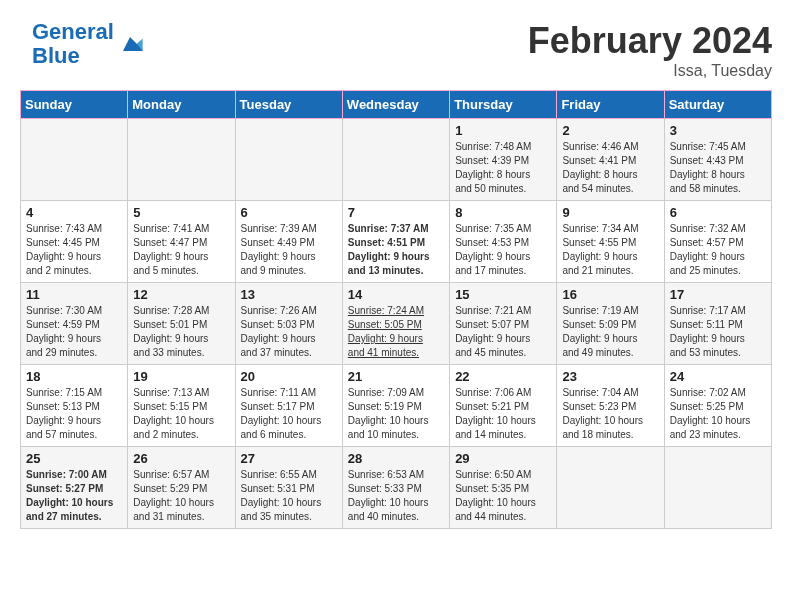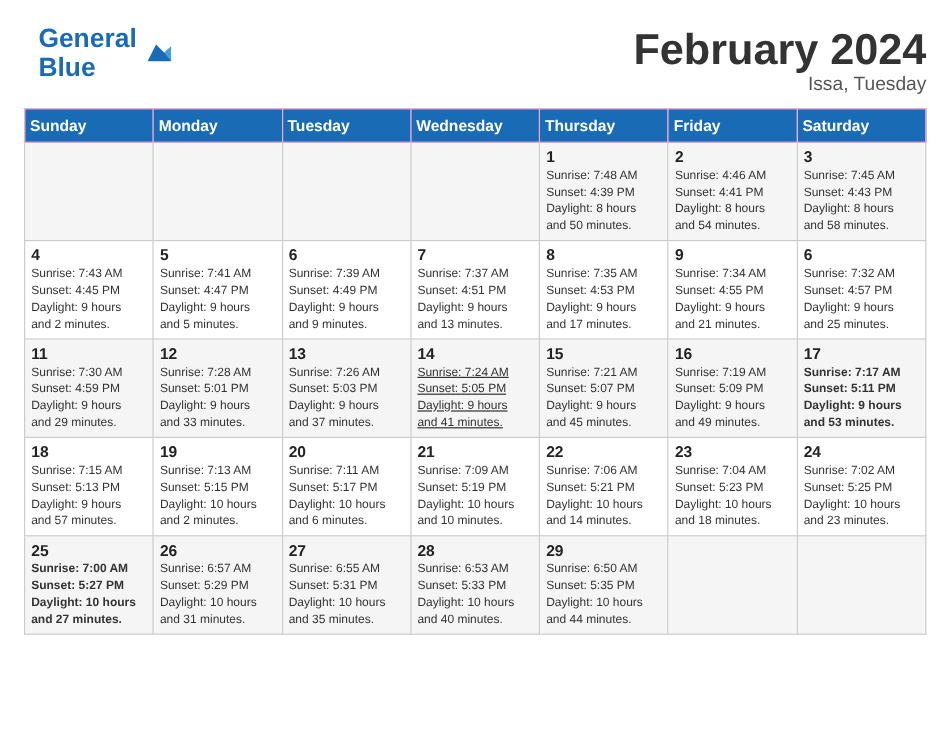--- a/index.html
+++ b/index.html
@@ -168,21 +168,21 @@
         </td>
         <td>
           <span class="day-number">6</span>
           <div class="day-info" style="white-space: pre-line;">Sunrise: 7:39 AM
 Sunset: 4:49 PM
 Daylight: 9 hours
 and 9 minutes.</div>
         </td>
         <td>
           <span class="day-number">7</span>
-          <div class="day-info" style="white-space: pre-line;">Sunrise: 7:37 AM
+          <div class="day-info" style="white-space: pre-line; font-weight: bold;">Sunrise: 7:37 AM
 Sunset: 4:51 PM
 Daylight: 9 hours
 and 13 minutes.</div>
         </td>
         <td>
           <span class="day-number">8</span>
           <div class="day-info" style="white-space: pre-line;">Sunrise: 7:35 AM
 Sunset: 4:53 PM
 Daylight: 9 hours
 and 17 minutes.</div>
@@ -240,21 +240,21 @@
         </td>
         <td>
           <span class="day-number">16</span>
           <div class="day-info" style="white-space: pre-line;">Sunrise: 7:19 AM
 Sunset: 5:09 PM
 Daylight: 9 hours
 and 49 minutes.</div>
         </td>
         <td>
           <span class="day-number">17</span>
-          <div class="day-info" style="white-space: pre-line; font-weight: bold;">Sunrise: 7:17 AM
+          <div class="day-info" style="white-space: pre-line;">Sunrise: 7:17 AM
 Sunset: 5:11 PM
 Daylight: 9 hours
 and 53 minutes.</div>
         </td>
       </tr>
       <tr>
         <td>
           <span class="day-number">18</span>
           <div class="day-info" style="white-space: pre-line;">Sunrise: 7:15 AM
 Sunset: 5:13 PM

